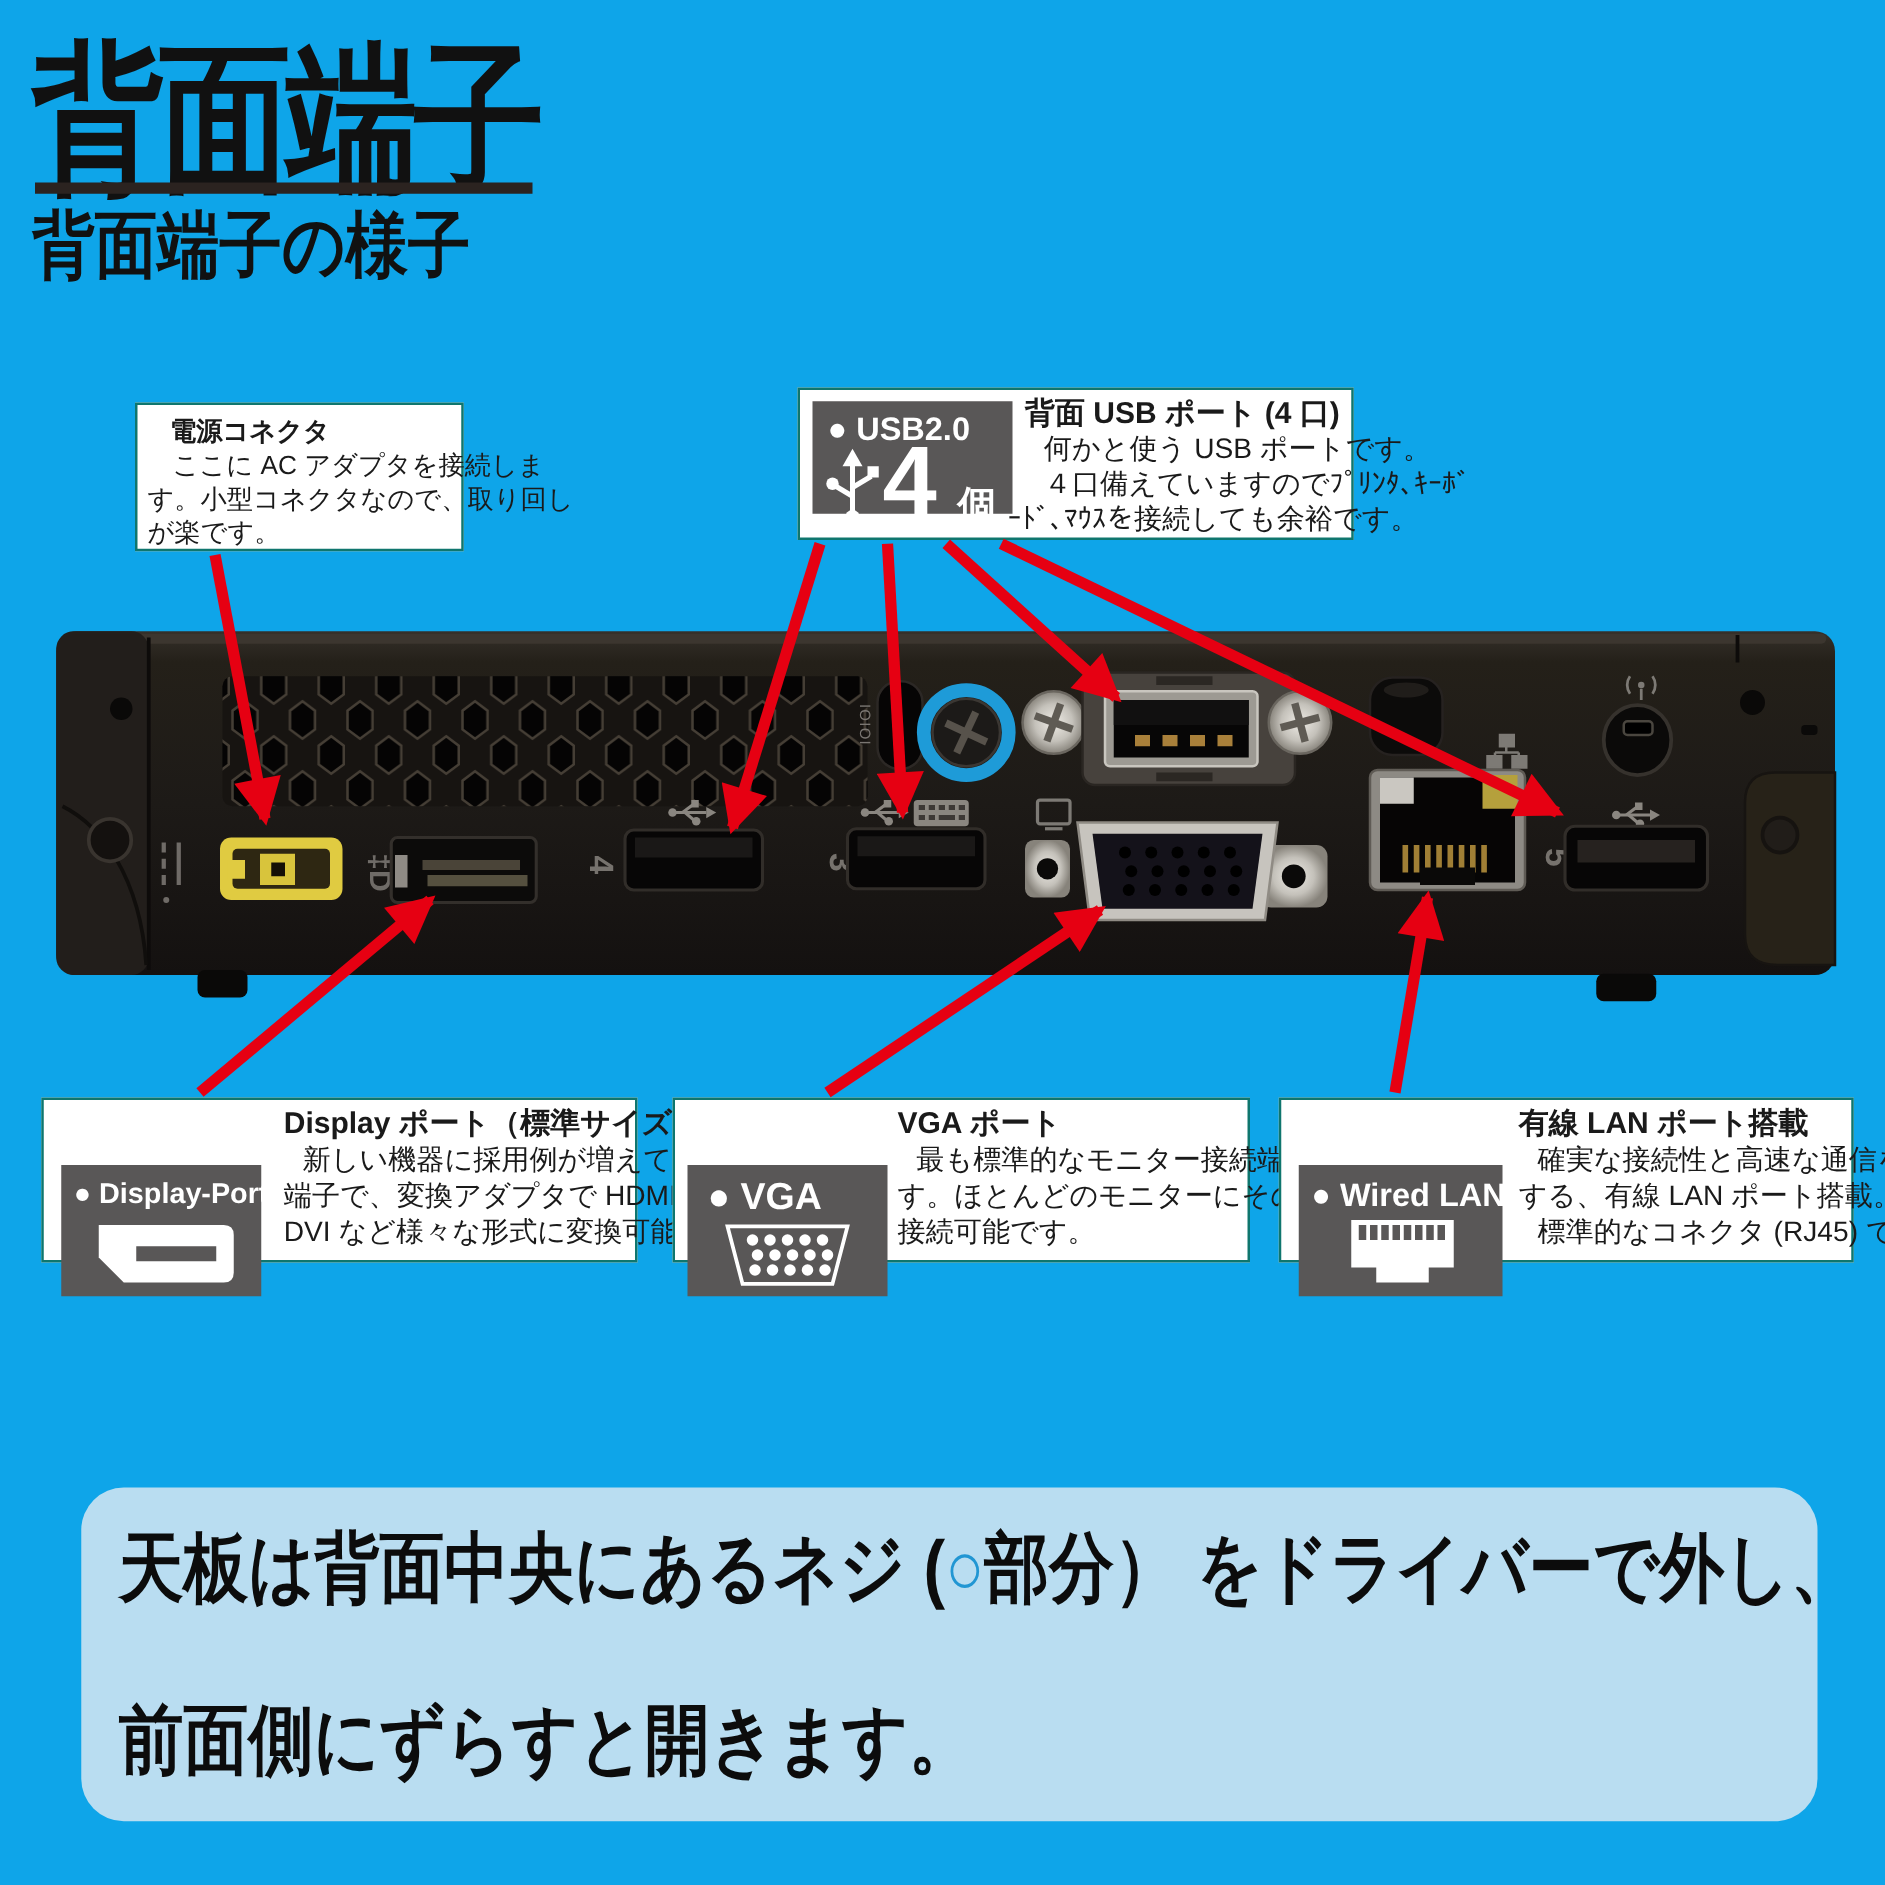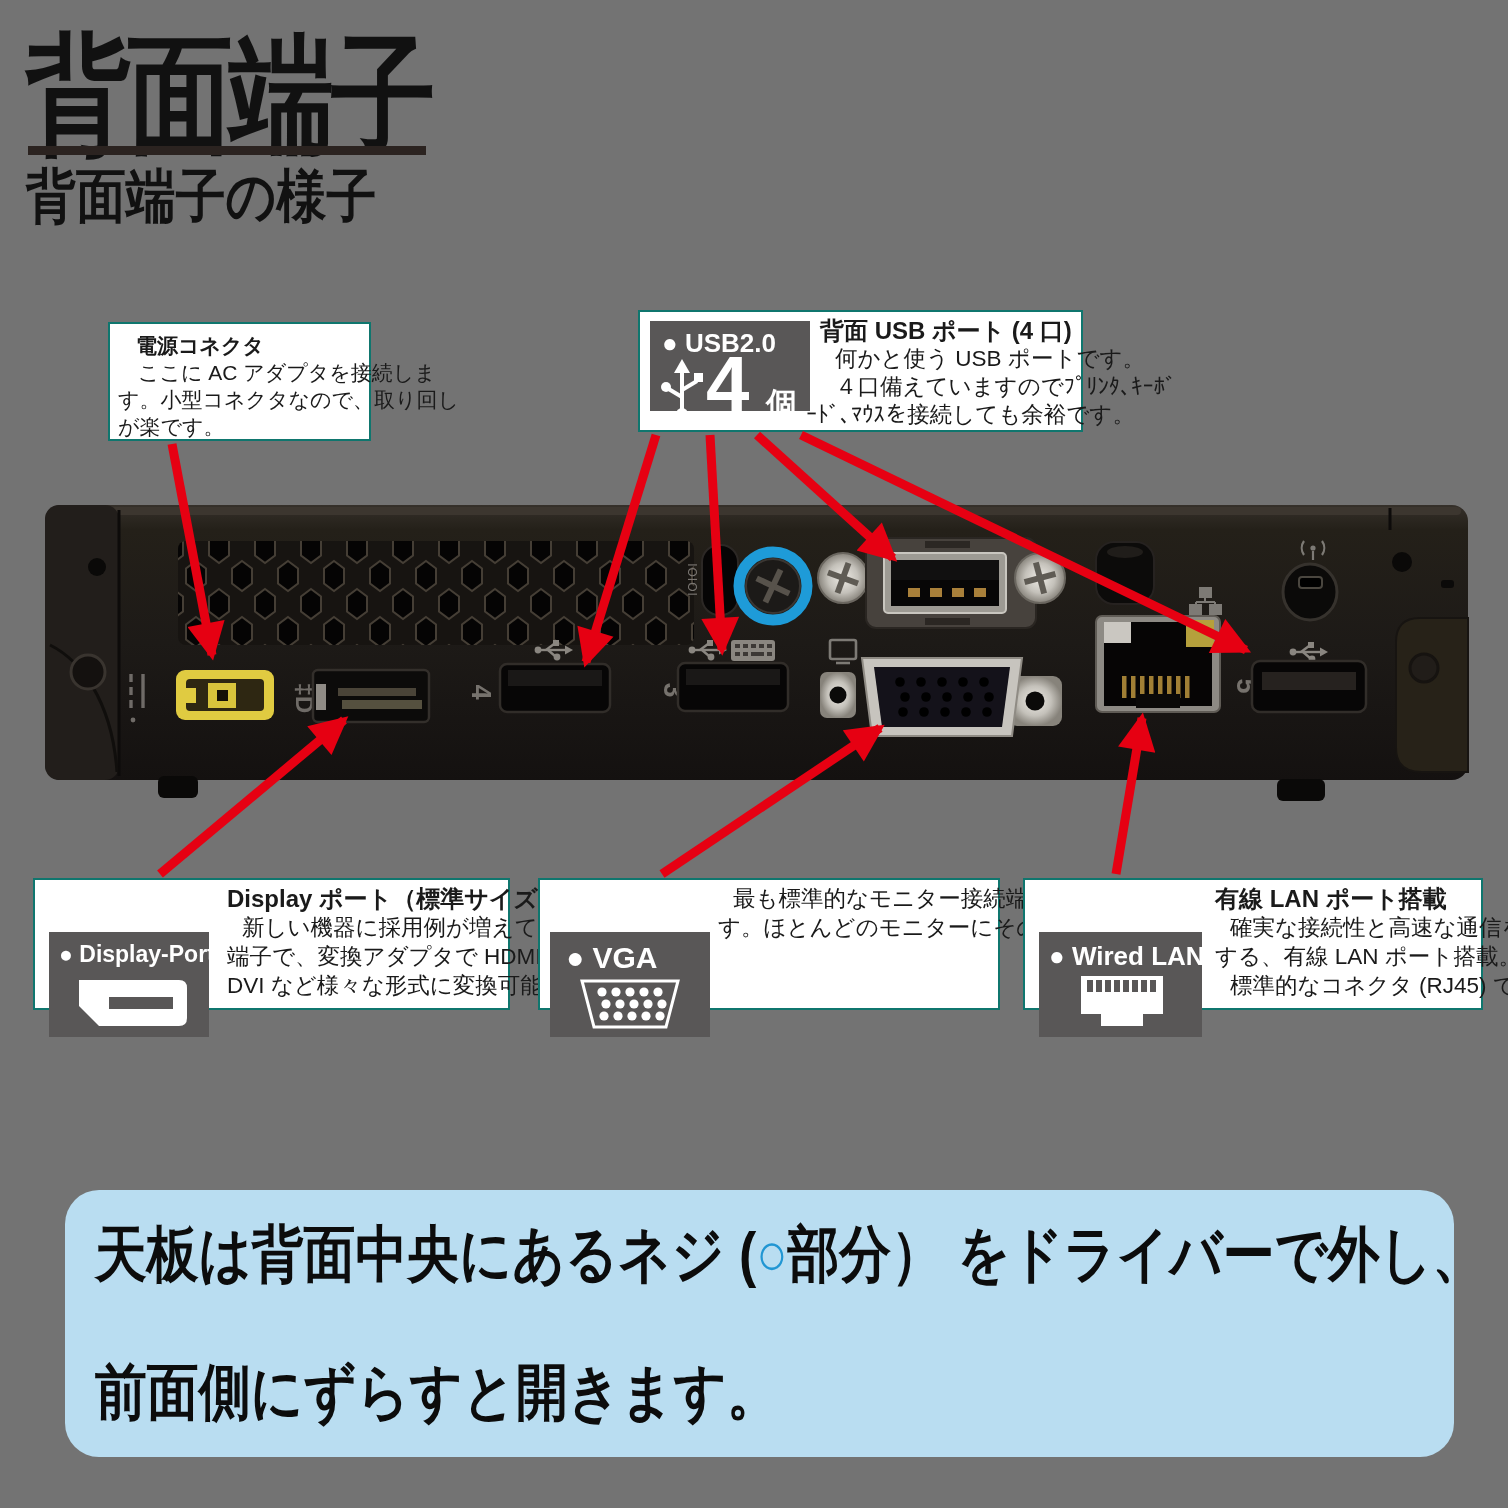--- a/index.html
+++ b/index.html
@@ -1,16 +1,16 @@
 <!DOCTYPE html>
 <html><head>
 <meta charset="utf-8">
 <style>
   html,body{margin:0;padding:0;background:#fff;}
-  #page{position:relative;width:1508px;height:1508px;background:#737373;overflow:hidden;
+  #page{position:relative;width:1508px;height:1508px;background:#0ea5e9;overflow:hidden;
         font-family:"Liberation Sans",sans-serif;color:#1a1a1a;}
   
   .title{position:absolute;left:26px;top:10px;font-size:128px;font-weight:900;
          letter-spacing:-4px;transform:scaleX(.82);transform-origin:left top;color:#111;}
   .title-rule{position:absolute;left:28px;top:146px;width:398px;height:9px;background:#2b2320;}
   .subtitle{position:absolute;left:26px;top:158px;font-size:58px;font-weight:700;
             transform:scaleX(.86);transform-origin:left top;color:#111;}
   
   .box{position:absolute;background:#fff;border:2px solid #0f766e;box-sizing:border-box;}
   .ptitle{font-weight:bold;}
@@ -137,22 +137,24 @@
             <circle cx="90" cy="26" r="4.6"></circle>
           <circle cx="32" cy="38" r="4.6"></circle>
             <circle cx="46" cy="38" r="4.6"></circle>
             <circle cx="60" cy="38" r="4.6"></circle>
             <circle cx="74" cy="38" r="4.6"></circle>
             <circle cx="88" cy="38" r="4.6"></circle>
         </g>
       </svg>
     </div>
     <div class="col">
+      <div class="ptitle">VGA ポート</div>
       <div class="ln in">最も標準的なモニター接続端子で</div>
       <div class="ln">す。ほとんどのモニターにそのまま</div>
+      <div class="ln">接続可能です。</div>
     </div>
   </div>
 
   <div class="box b2" id="lan-box">
     <div class="tile">
       <div class="tlabel">● Wired LAN</div>
       <svg class="tileicon" style="left:38px;top:42px" width="90" height="62" viewBox="0 0 90 62">
         <path d="M4 2 L86 2 L86 40 L66 40 L66 52 L24 52 L24 40 L4 40 Z" fill="#fff"></path>
         <g fill="#595757">
           <rect x="10" y="6" width="6" height="12"></rect>

